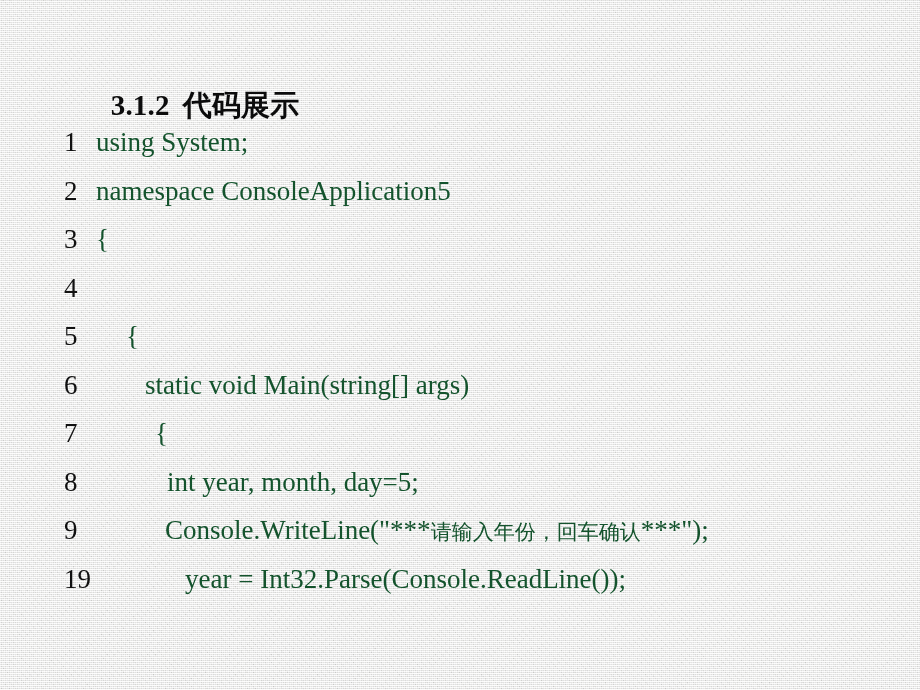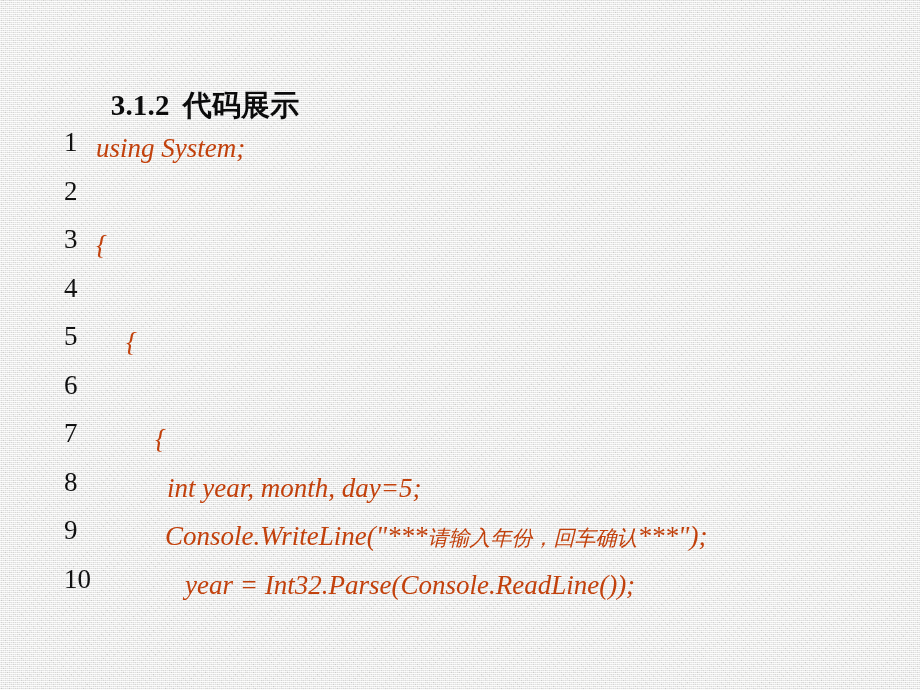--- a/index.html
+++ b/index.html
@@ -107,26 +107,25 @@
     top: 0;
     width: 44px;
     text-align: left;
     font-family: "Liberation Serif", "DejaVu Serif", serif;
     font-size: 27px;
     color: #111111;
   }
 
   .code-text {
     position: absolute;
-    top: 6px;
+    top: 0;
     left: 96px;
     font-family: "Liberation Serif", "DejaVu Serif", serif;
     font-size: 27px;
-    color: #c2410c;
-    font-style: italic;
+    color: #14532d;
   }
 
   
   .ind-0 { left: 96px; }
   .ind-1 { left: 120px; }
   .ind-1b { left: 126px; }
   .ind-2 { left: 145px; }
   .ind-2b { left: 155px; }
   .ind-3 { left: 167px; }
   .ind-3b { left: 165px; }
@@ -145,25 +144,25 @@
   <div id="grain"></div>
 
   <div id="content">
 
     <div class="slide-title">
       <span class="t-num">3.1.2</span><span class="t-cjk">代码展示</span>
     </div>
 
     <div class="code-block" id="code-block">
         <div class="code-line"><span class="ln">1</span><span class="code-text ind-0">using System;</span></div>
-        <div class="code-line"><span class="ln">2</span></div>
+        <div class="code-line"><span class="ln">2</span><span class="code-text ind-0">namespace ConsoleApplication5</span></div>
         <div class="code-line"><span class="ln">3</span><span class="code-text ind-0">{</span></div>
         <div class="code-line"><span class="ln">4</span></div>
         <div class="code-line"><span class="ln">5</span><span class="code-text ind-1b">{</span></div>
-        <div class="code-line"><span class="ln">6</span></div>
+        <div class="code-line"><span class="ln">6</span><span class="code-text ind-2">static void Main(string[] args)</span></div>
         <div class="code-line"><span class="ln">7</span><span class="code-text ind-2b">{</span></div>
         <div class="code-line"><span class="ln">8</span><span class="code-text ind-3">int year, month, day=5;</span></div>
         <div class="code-line"><span class="ln">9</span><span class="code-text ind-3b">Console.WriteLine("***<span class="cjk">请输入年份，回车确认</span>***");</span></div>
-        <div class="code-line"><span class="ln">10</span><span class="code-text ind-4">year = Int32.Parse(Console.ReadLine());</span></div>
+        <div class="code-line"><span class="ln">19</span><span class="code-text ind-4">year = Int32.Parse(Console.ReadLine());</span></div>
       </div>
 
   </div>
 </div>
 
 </body></html>

